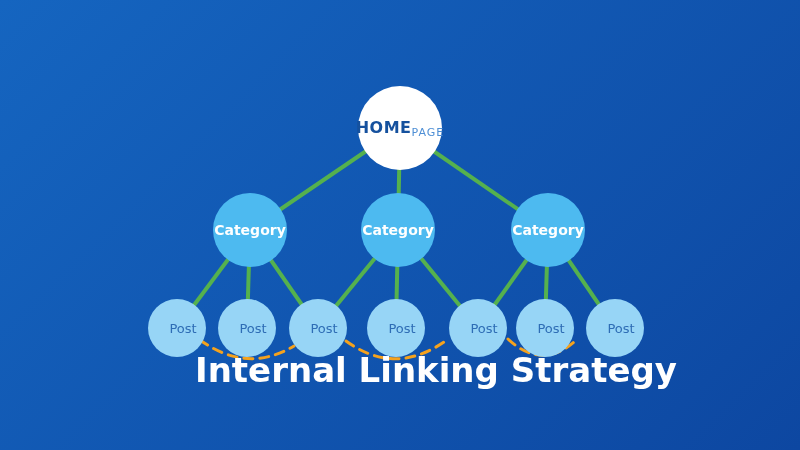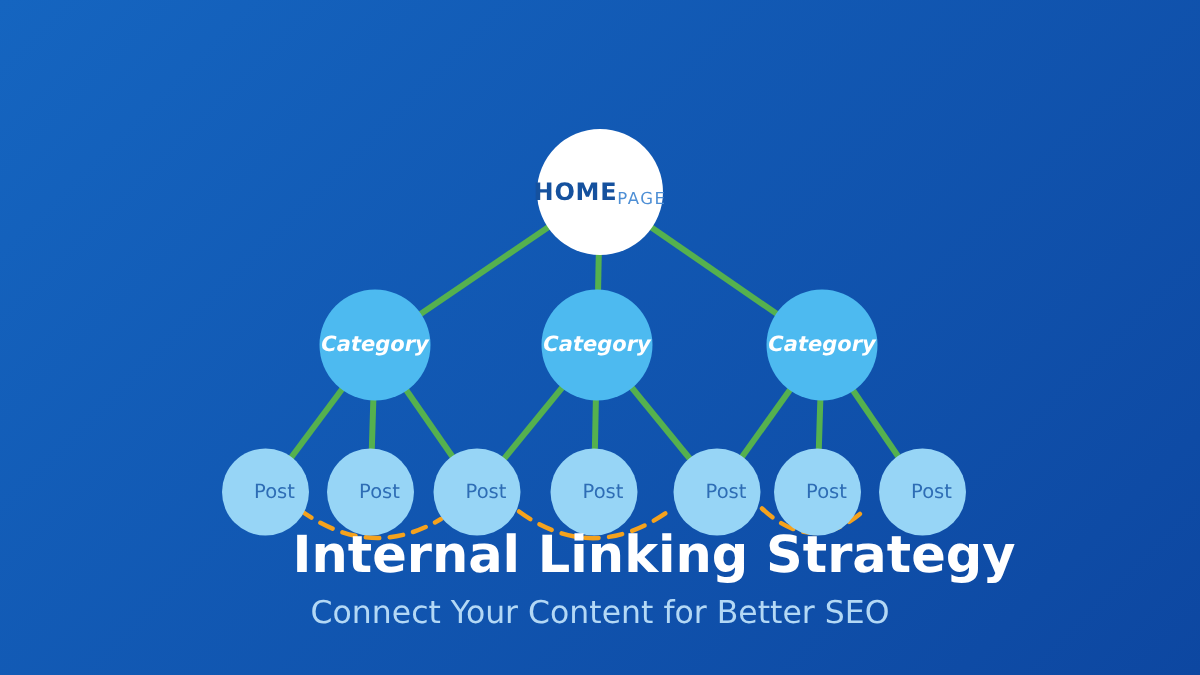--- a/index.html
+++ b/index.html
@@ -11,21 +11,21 @@
   svg.edges{position:absolute;left:0;top:0;z-index:1;}
   .edge{stroke:var(--connector_green,#55B14E);stroke-width:4;fill:none;}
   .crosslink{stroke:var(--crosslink_orange,#F5A21D);stroke-width:3;fill:none;
              stroke-dasharray:9 7;stroke-linecap:round;}
   .node{position:absolute;border-radius:50%;display:flex;flex-direction:row;
         align-items:center;justify-content:center;z-index:2;text-align:center;}
   .node.home{left:358px;top:86px;width:84px;height:84px;background:var(--home_fill,#FFFFFF);}
   .home-title{font-weight:bold;font-size:16px;letter-spacing:0.5px;color:var(--home_title_text,#15519E);line-height:1.2;}
   .home-sub{font-size:11px;letter-spacing:1px;color:var(--home_subtitle_text,#4E8FD5);line-height:1.3;margin-top:10px;}
   .node.cat{width:74px;height:74px;top:193px;background:var(--category_fill,#4DBAF0);}
-  .cat-label{font-weight:bold;font-size:14px;color:var(--category_text,#FFFFFF);font-style:italic;}
+  .cat-label{font-weight:bold;font-size:14px;color:var(--category_text,#FFFFFF);}
   .node.cat.c0{left:213px;} .node.cat.c1{left:361px;} .node.cat.c2{left:511px;}
   .node.post{width:58px;height:58px;top:299px;background:var(--post_fill,#97D5F6);}
   .post-label{font-size:13px;color:var(--post_text,#2E6DB5);margin-left:12px;}
   .node.post.p0{left:148px;} .node.post.p1{left:218px;} .node.post.p2{left:289px;}
   .node.post.p3{left:367px;} .node.post.p4{left:449px;} .node.post.p5{left:516px;}
   .node.post.p6{left:586px;}
   .main-title{position:absolute;left:0;top:350px;width:800px;text-align:center;z-index:3;
     font-size:34px;font-weight:bold;color:var(--title_text,#FFFFFF);padding-left:36px;}
   .sub-title{position:absolute;left:0;top:396px;width:800px;text-align:center;z-index:3;
     font-size:21px;color:var(--subtitle_text,#B3D8F5);}
@@ -89,15 +89,14 @@
     <span class="post-label">Post</span>
   </div>
   <div class="node post p5">
     <span class="post-label">Post</span>
   </div>
   <div class="node post p6">
     <span class="post-label">Post</span>
   </div>
 
   <div class="main-title">Internal Linking Strategy</div>
-  <div class="sub-title">Connect Your Content for Better SEO</div>
 
 </div>
 
 </body></html>

